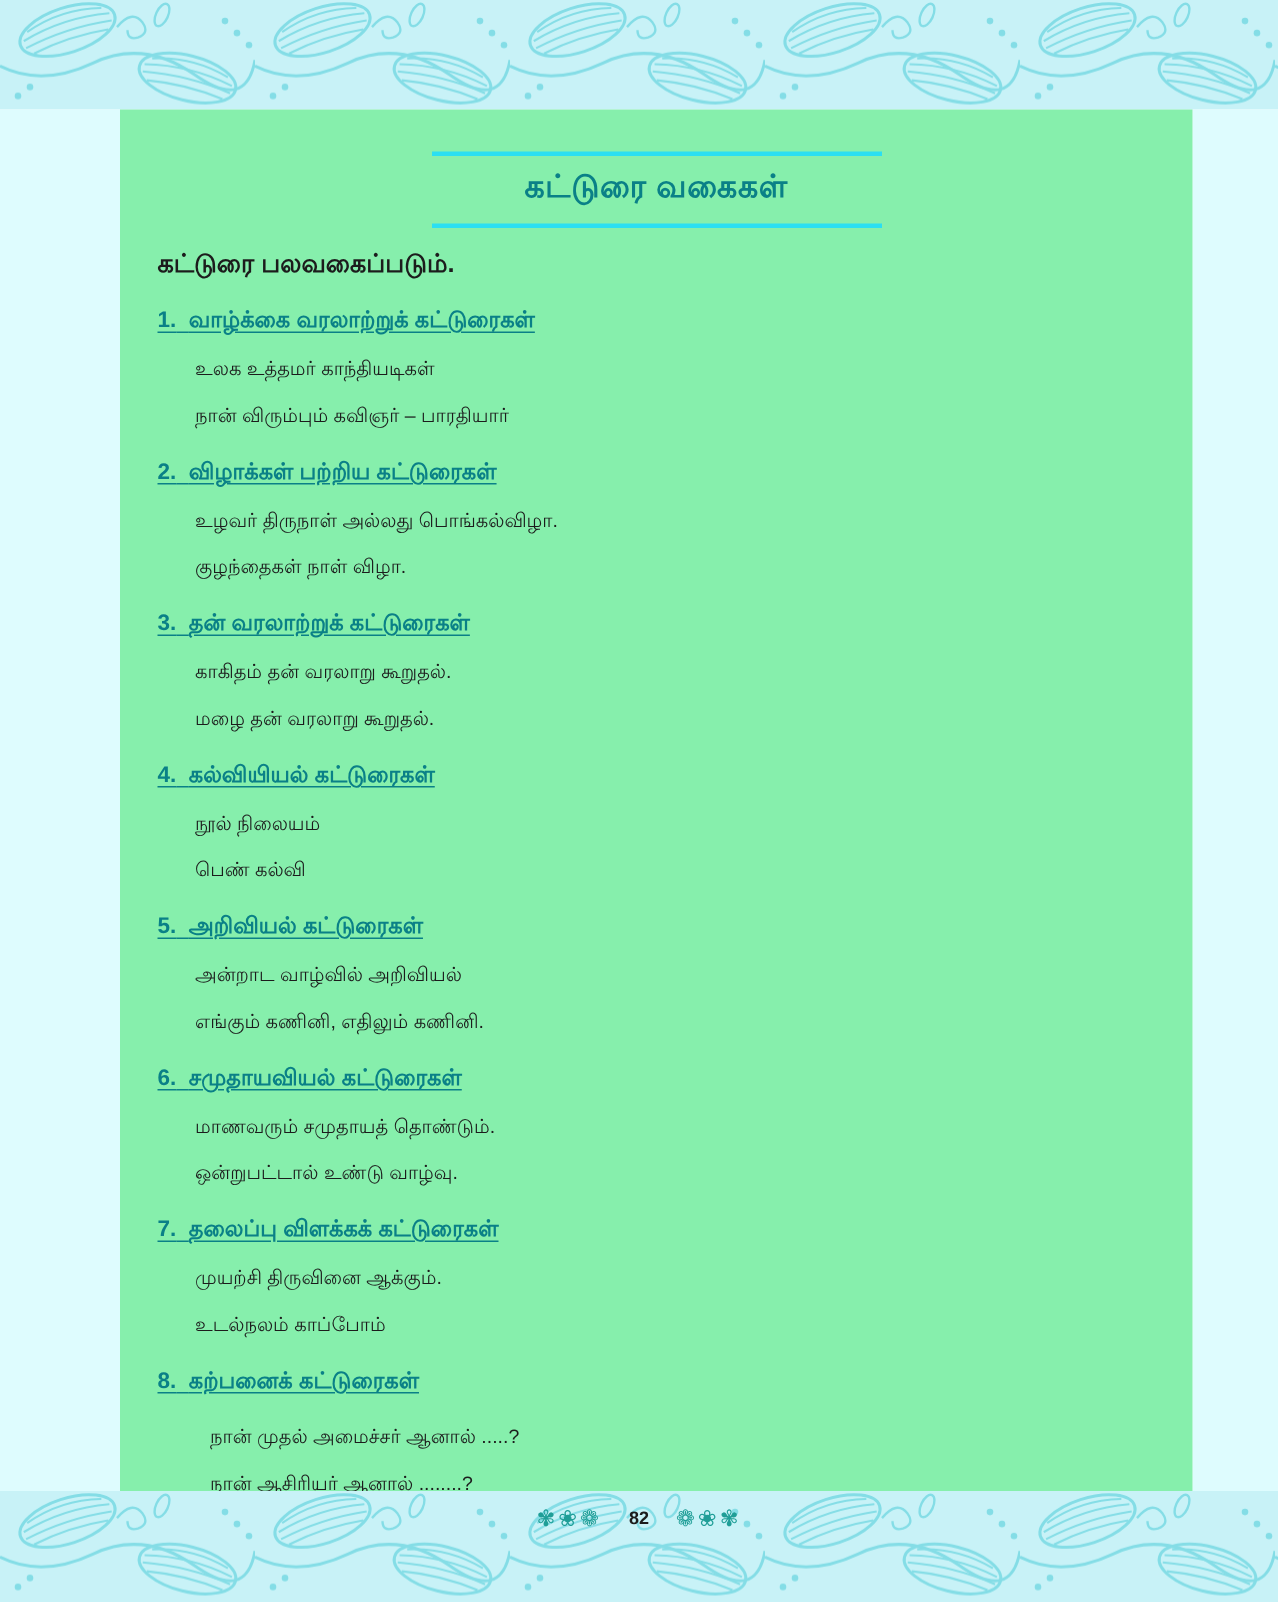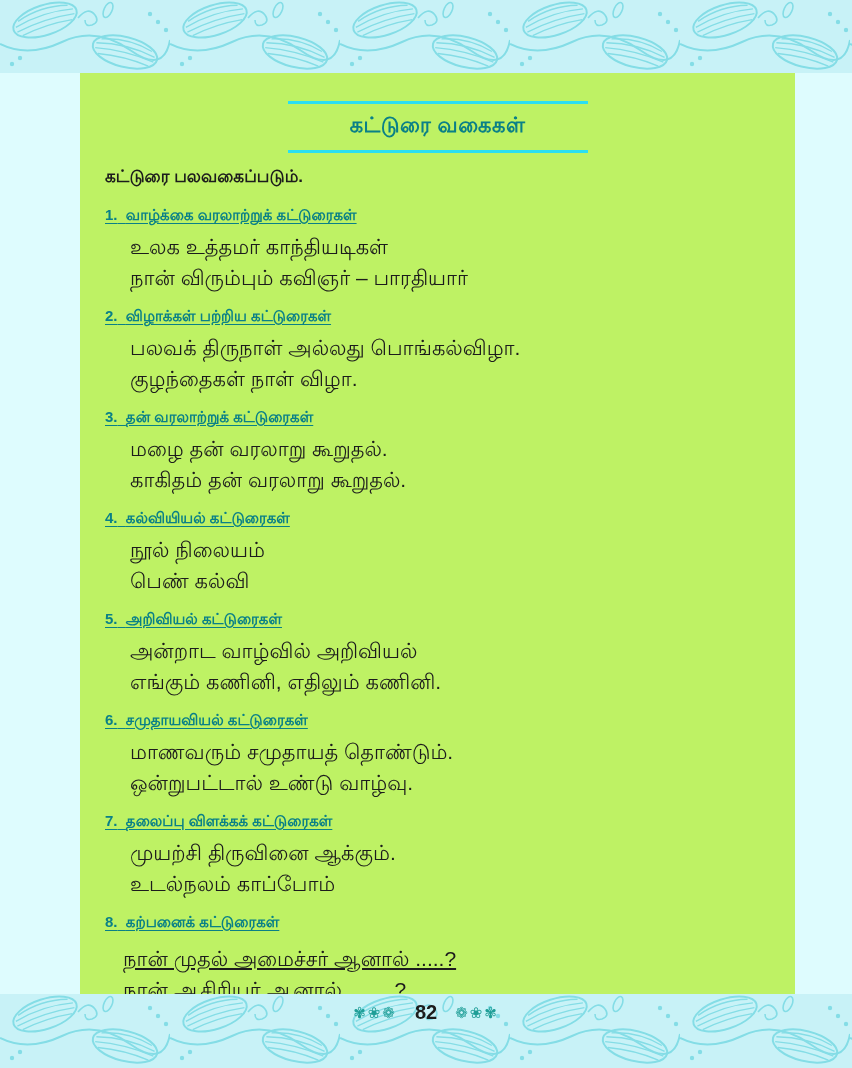--- a/index.html
+++ b/index.html
@@ -10,50 +10,50 @@
     color:#1c1c1c;
   }
   
   .band-top    { position:absolute; left:0; top:0;    width:852px; height:73px; background:#c8f2f7; }
   .band-bottom { position:absolute; left:0; top:994px; width:852px; height:74px; background:#c8f2f7; }
   .band-left   { position:absolute; left:0;    top:73px; width:80px;  height:921px; background:#defcfe; }
   .band-right  { position:absolute; left:795px; top:73px; width:57px; height:921px; background:#defcfe; }
   .band-svg { display:block; }
 
   
-  .content { position:absolute; left:80px; top:73px; width:715px; height:921px; background:#bef264; }
+  .content { position:absolute; left:80px; top:73px; width:715px; height:921px; background:#86efac; }
 
   
   .title-box {
     width:300px; margin:28px auto 0 auto;
     border-top:3px solid #2bdff2; border-bottom:3px solid #2bdff2;
     padding:9px 0 10px 0; text-align:center;
   }
   .title-text { color:#0a8087; font-size:21px; font-weight:bold; letter-spacing:0.5px; }
 
   
   .body-area { padding:14px 40px 0 25px; }
   .intro { font-size:17px; font-weight:bold; line-height:19px; }
   .section { margin-top:19px; }
   .section:first-of-type { margin-top:10px; }
   .heading-line {
     display:inline-block; color:#0a8087; font-weight:bold; font-size:15px; line-height:20px;
     text-decoration:underline; text-decoration-color:#0a8087; text-underline-offset:3px;
   }
   .num-sp { white-space:pre; }
-  .item { margin-top:12px; margin-left:25px; font-size:21px; line-height:19px; }
-  .section-8 .item { margin-left:18px;text-decoration:underline; }
+  .item { margin-top:12px; margin-left:25px; font-size:13px; line-height:19px; }
+  .section-8 .item { margin-left:35px; }
   .section-8 .item:first-of-type { margin-top:17px; }
 
   
   .footer-row {
     position:absolute; left:0; top:999px; width:852px; height:26px;
     display:flex; align-items:center; justify-content:center; gap:18px;
   }
-  .page-number { font-size:20px; font-weight:bold; color:#1c1c1c; }
+  .page-number { font-size:12px; font-weight:bold; color:#1c1c1c; }
   .ornament { color:#1f9e97; font-size:15px; letter-spacing:2px; line-height:1; }
 </style>
 </head>
 <body>
 
 <div class="page">
 
   <div class="band-top">
     <svg class="band-svg" width="852" height="73" viewBox="0 0 852 73" xmlns="http://www.w3.org/2000/svg">
       <defs>
@@ -97,28 +97,28 @@
       <div class="intro">கட்டுரை பலவகைப்படும்.</div>
 
       <div class="section">
         <span class="heading-line"><span>1.</span><span class="num-sp">  </span><span>வாழ்க்கை வரலாற்றுக் கட்டுரைகள்</span></span>
         <div class="item">உலக உத்தமர் காந்தியடிகள்</div>
         <div class="item">நான் விரும்பும் கவிஞர் – பாரதியார்</div>
       </div>
 
       <div class="section">
         <span class="heading-line"><span>2.</span><span class="num-sp">  </span><span>விழாக்கள் பற்றிய கட்டுரைகள்</span></span>
-        <div class="item">பலவக் திருநாள் அல்லது பொங்கல்விழா.</div>
+        <div class="item">உழவர் திருநாள் அல்லது பொங்கல்விழா.</div>
         <div class="item">குழந்தைகள் நாள் விழா.</div>
       </div>
 
       <div class="section">
         <span class="heading-line"><span>3.</span><span class="num-sp">  </span><span>தன் வரலாற்றுக் கட்டுரைகள்</span></span>
+        <div class="item">காகிதம் தன் வரலாறு கூறுதல்.</div>
         <div class="item">மழை தன் வரலாறு கூறுதல்.</div>
-        <div class="item">காகிதம் தன் வரலாறு கூறுதல்.</div>
       </div>
 
       <div class="section">
         <span class="heading-line"><span>4.</span><span class="num-sp">  </span><span>கல்வியியல் கட்டுரைகள்</span></span>
         <div class="item">நூல் நிலையம்</div>
         <div class="item">பெண் கல்வி</div>
       </div>
 
       <div class="section">
         <span class="heading-line"><span>5.</span><span class="num-sp">  </span><span>அறிவியல் கட்டுரைகள்</span></span>

